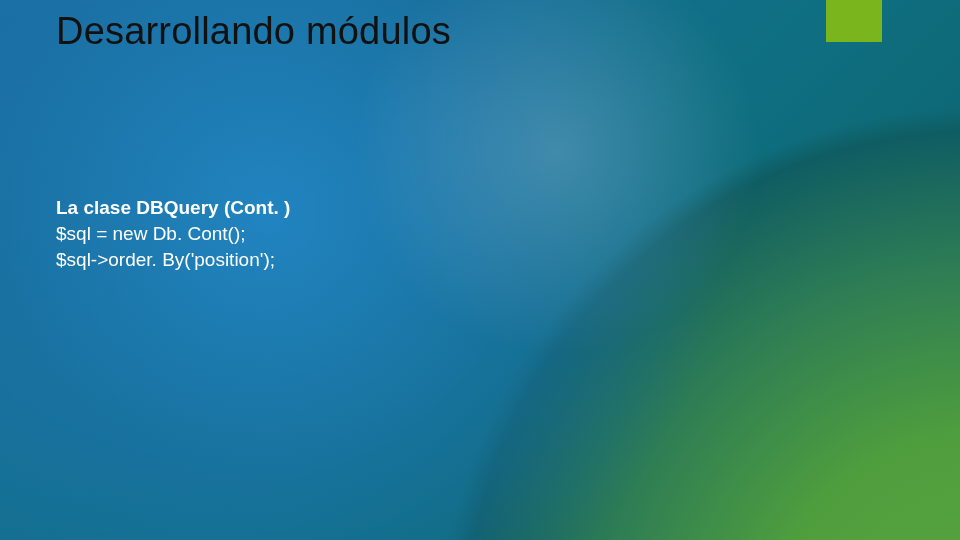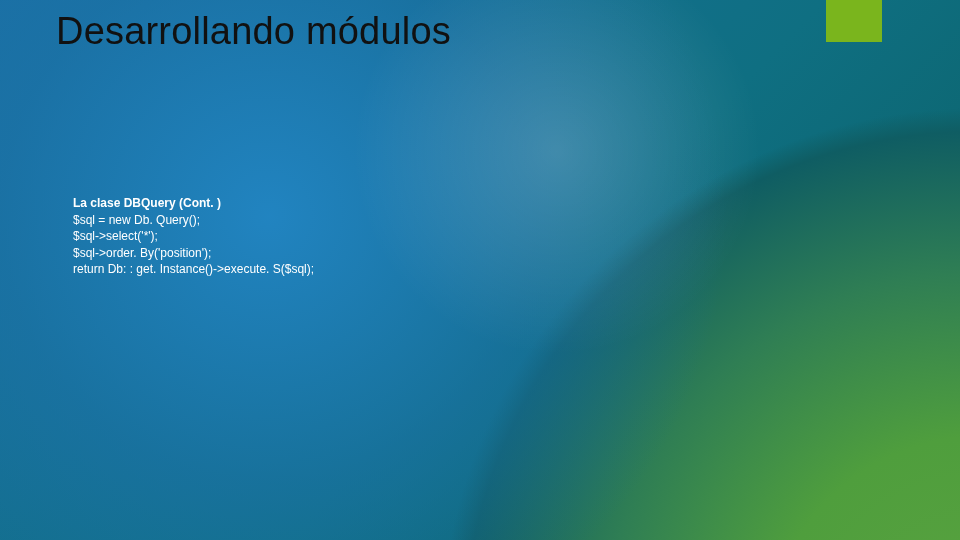--- a/index.html
+++ b/index.html
@@ -57,23 +57,22 @@
     color: #111;
     letter-spacing: 0.2px;
   }
 
   .body {
     position: absolute;
     top: 195px;
     left: 56px;
     right: 40px;
     color: #fff;
-    font-size: 12px;
+    font-size: 19px;
     line-height: 1.38;
-    margin-left: 17px;
   }
 
   .body .heading {
     font-weight: 700;
   }
 
   .body div {
     white-space: nowrap;
   }
 </style>
@@ -81,19 +80,17 @@
 <body>
 
 <div class="slide">
 
   <div class="corner-tab"></div>
 
   <div class="title">Desarrollando módulos</div>
 
   <div class="body">
     <div class="heading">La clase DBQuery (Cont. )</div>
-    <div>$sql = new Db. Query();</div>
-    <div>$sql-&gt;select('*');</div>
+    <div>$sql = new Db. Cont();</div>
     <div>$sql-&gt;order. By('position');</div>
-    <div>return Db: : get. Instance()-&gt;execute. S($sql);</div>
   </div>
 
 </div>
 
 </body></html>

